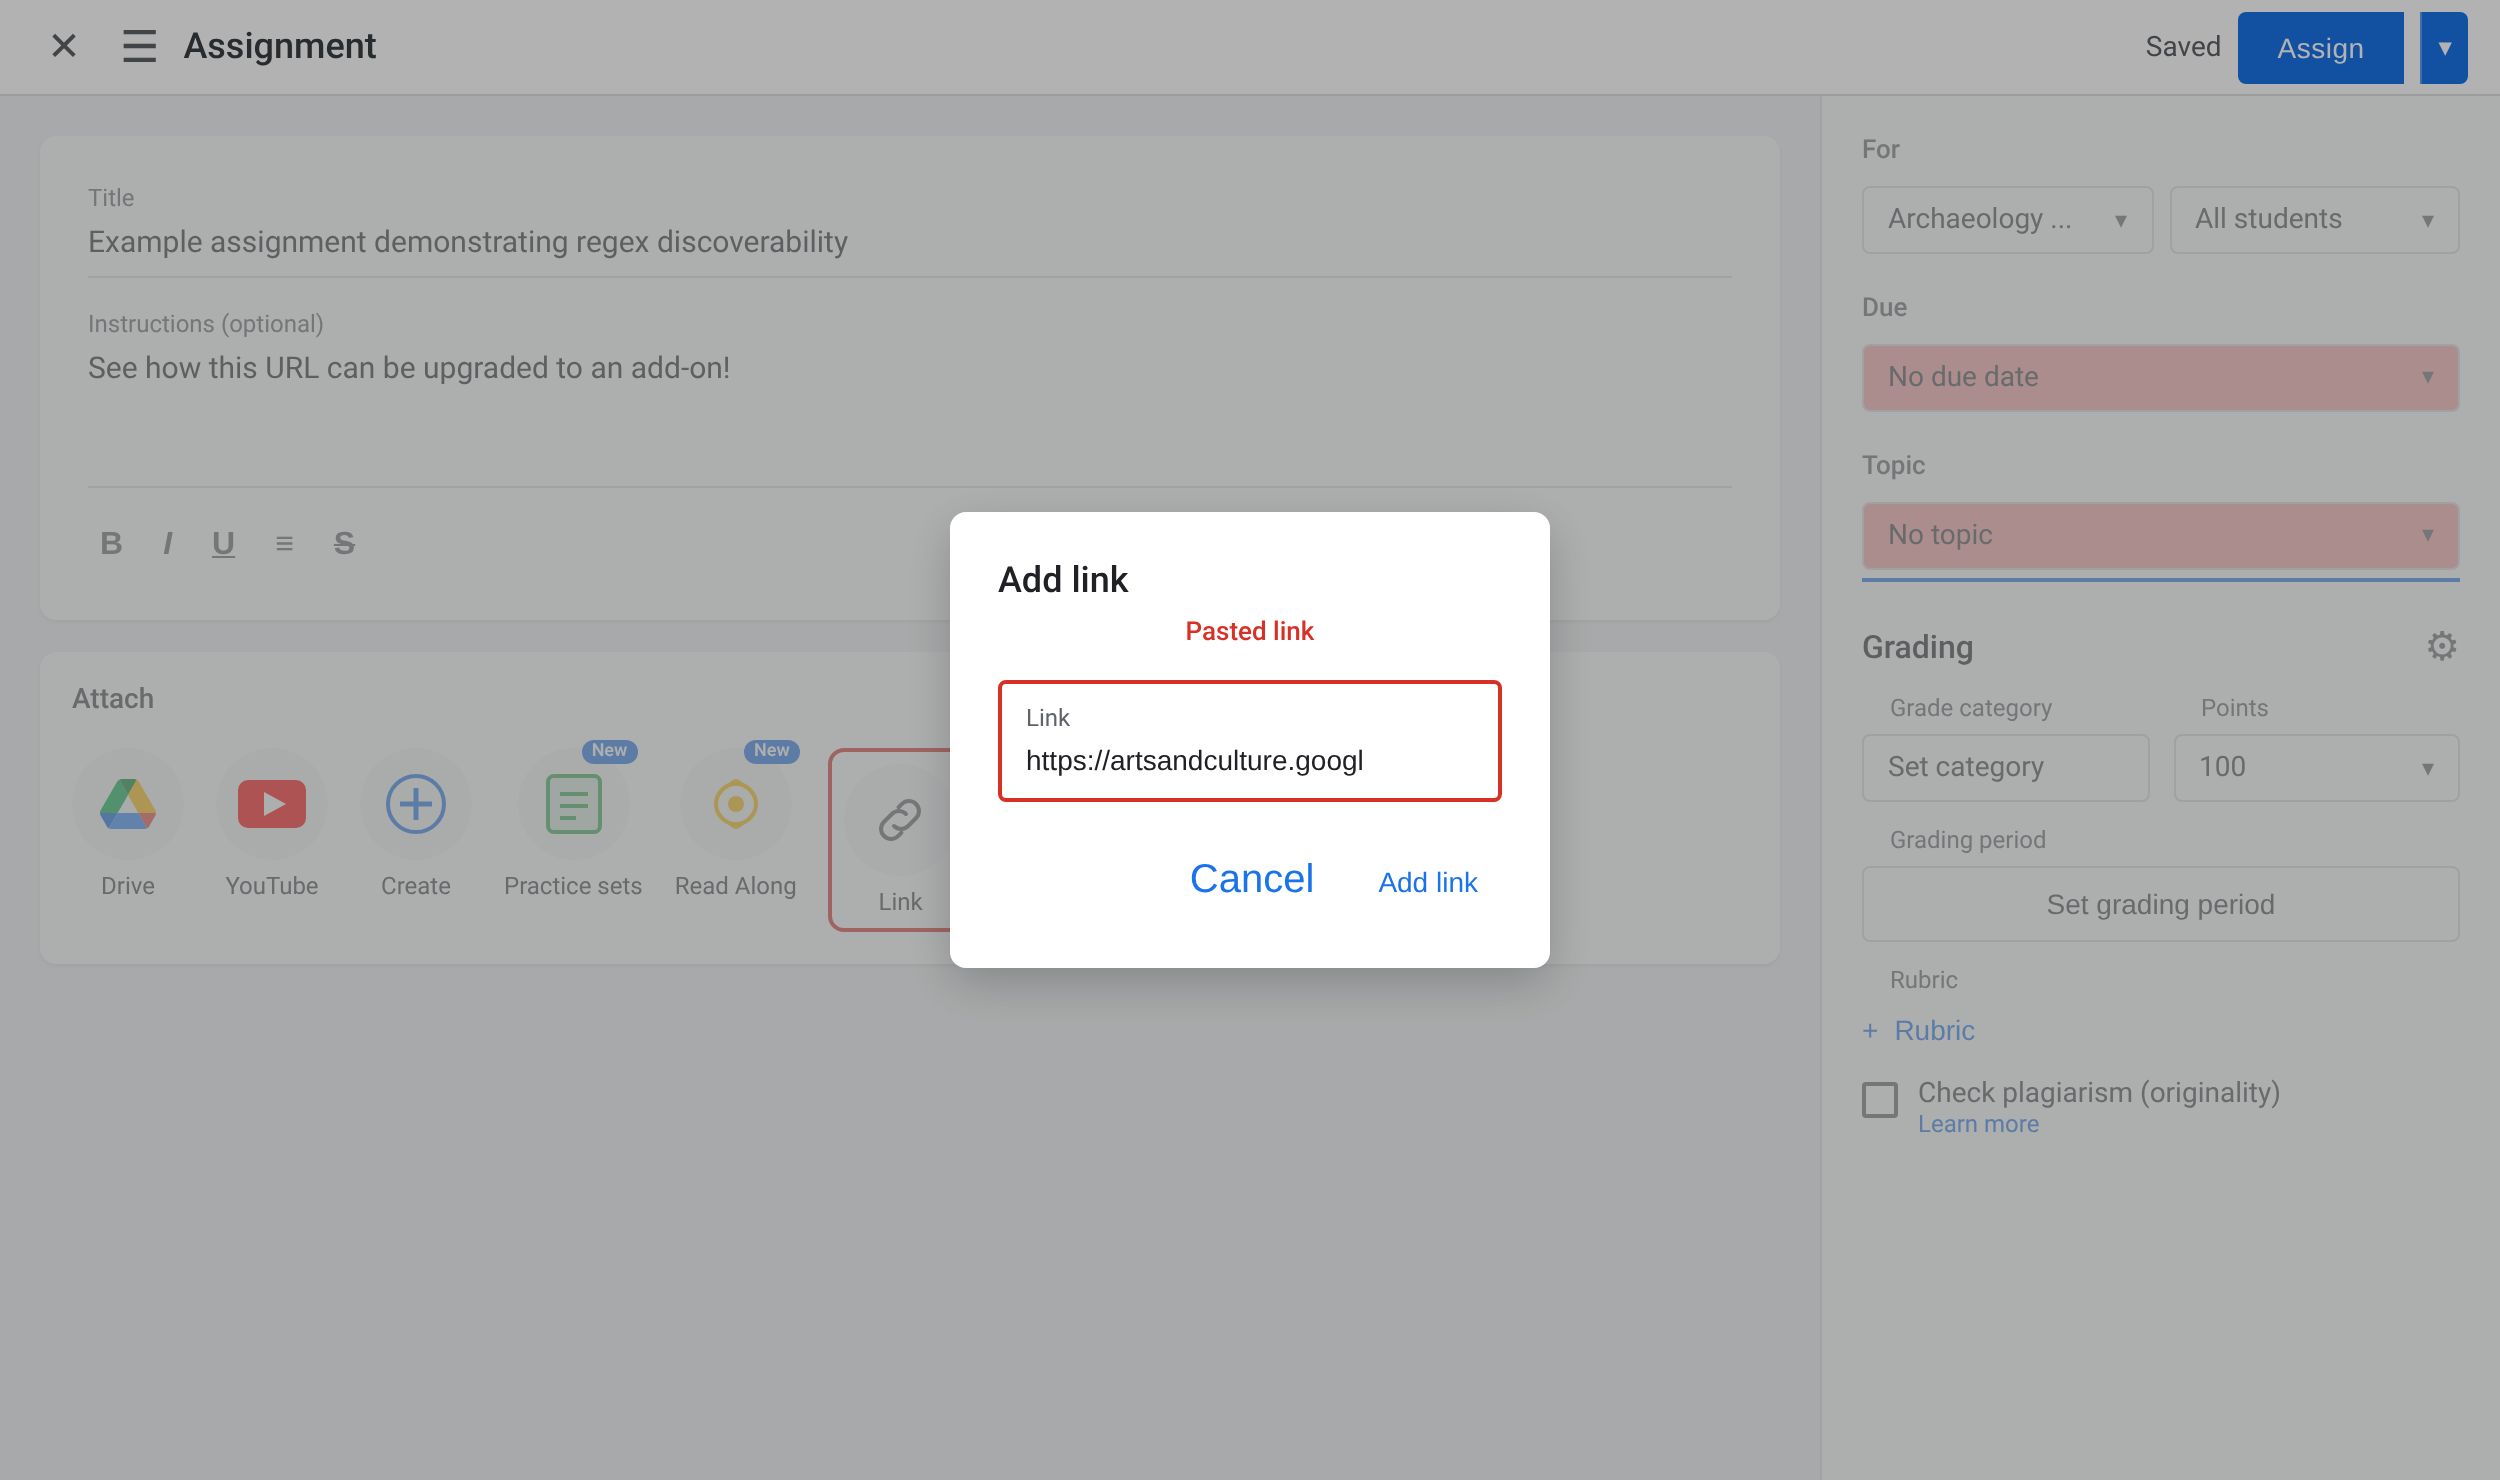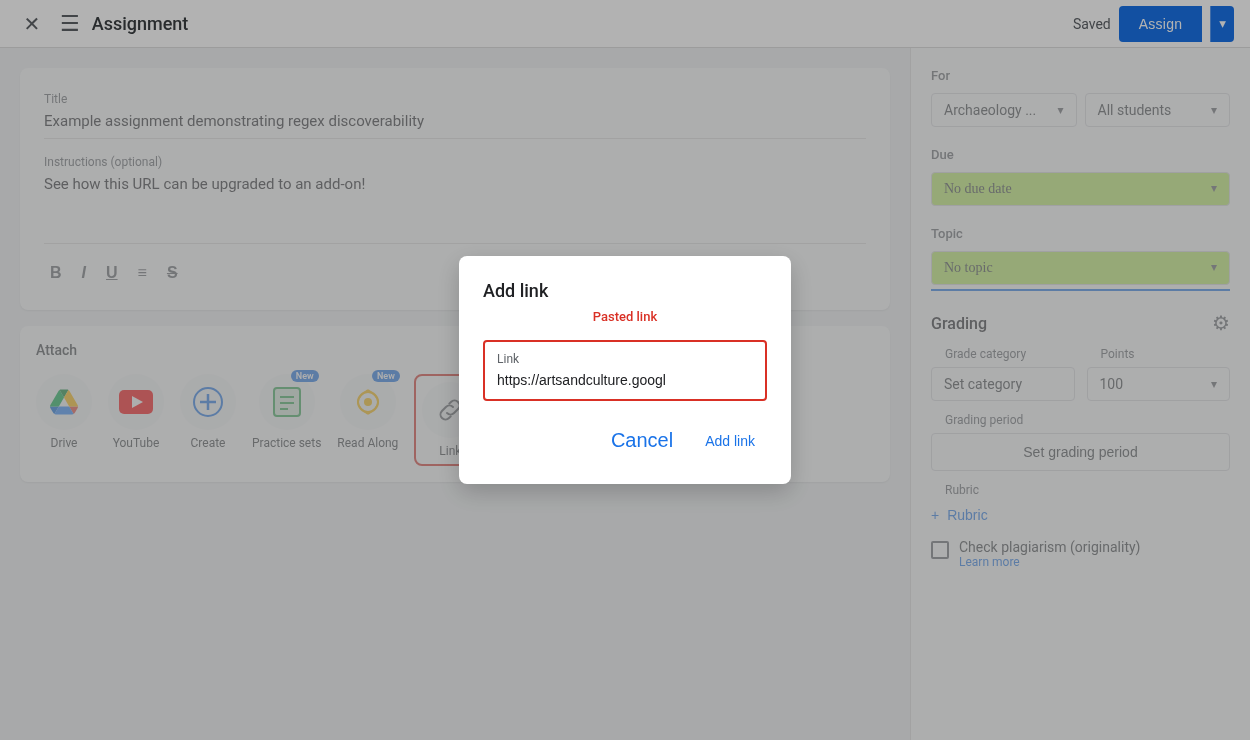--- a/index.html
+++ b/index.html
@@ -248,26 +248,25 @@
       align-items: center;
       justify-content: space-between;
     }
     .dropdown-select-full {
       width: 100%;
       border: 1px solid #dadce0;
       border-radius: 4px;
       padding: 8px 12px;
       font-size: 14px;
       color: #3c4043;
-      background: #bef264;
+      background: #fca5a5;
       cursor: pointer;
       display: flex;
       align-items: flex-start;
       justify-content: space-between;
-      font-family: Liberation Serif, serif;
     }
 
     .grading-header {
       display: flex;
       align-items: center;
       justify-content: space-between;
       margin-bottom: 12px;
     }
     .grading-title {
       font-size: 16px;
@@ -381,21 +380,21 @@
       height: 100%;
       background: rgba(0,0,0,0.3);
       z-index: 100;
       display: flex;
       align-items: center;
       justify-content: center;
     }
     .modal {
       background: #fff;
       border-radius: 8px;
-      width: 332px;
+      width: 300px;
       padding: 24px;
       box-shadow: 0 8px 24px rgba(0,0,0,0.2);
     }
     .modal-title {
       font-size: 18px;
       color: #202124;
       font-weight: 500;
       margin-bottom: 4px;
     }
     .modal-subtitle {

